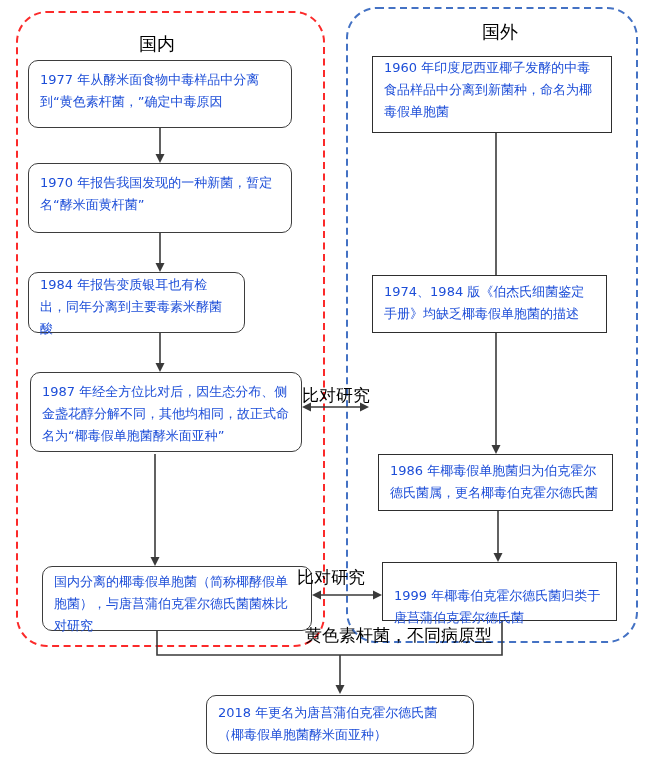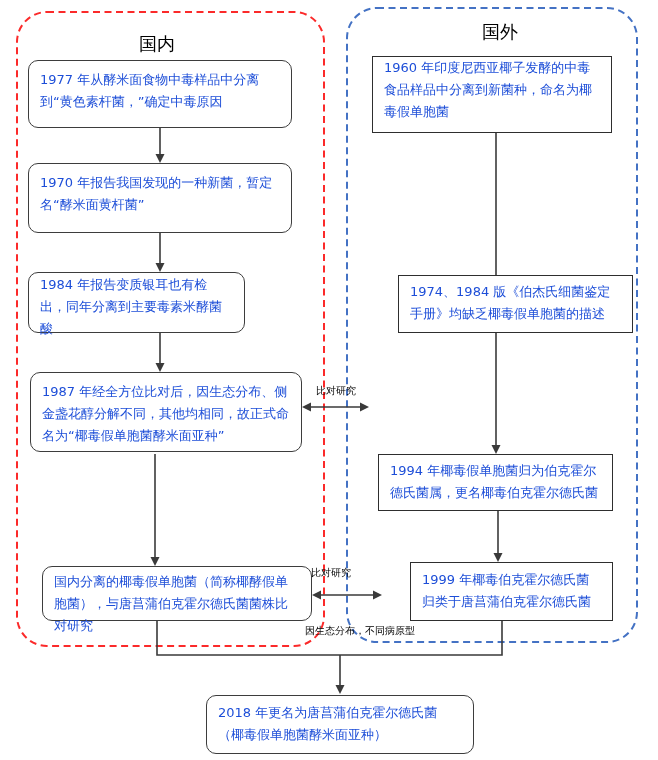--- a/index.html
+++ b/index.html
@@ -8,21 +8,21 @@
     font-family:"DejaVu Sans",sans-serif;color:#000;
   }
   .lines{position:absolute;left:0;top:0;z-index:1;}
   .box{
     position:absolute;z-index:2;box-sizing:border-box;background:#ffffff;
     border:1.4px solid #2e2e2e;font-size:13px;line-height:22px;color:#1d4ed8;
     padding:8px 11px;word-break:break-all;
   }
   .rounded{border-radius:10px;border-color:#3d3d3d;}
   .label{position:absolute;z-index:3;font-size:18px;color:#000;white-space:nowrap;}
-  .label.small{font-size:10px;}
+  .label.small{font-size:17px;}
   .center{text-align:center;}
 </style>
 </head>
 <body>
 
 <div class="canvas">
 
   <svg class="lines" width="658" height="760" viewBox="0 0 658 760">
 
     <rect x="17" y="12" width="307" height="634" rx="30" fill="none" stroke-width="2" stroke-dasharray="7 4.5" stroke="#fb2a2a"></rect>
@@ -58,26 +58,26 @@
     </g>
   </svg>
 
   <div class="label center" style="left:117px;top:32px;width:80px;">国内</div>
   <div class="label center" style="left:460px;top:20px;width:80px;">国外</div>
 
   <div class="box rounded" style="left:28px;top:60px;width:264px;height:68px;">1977 年从酵米面食物中毒样品中分离到“黄色素杆菌，”确定中毒原因</div>
   <div class="box rounded" style="left:28px;top:163px;width:264px;height:70px;">1970 年报告我国发现的一种新菌，暂定名“酵米面黄杆菌”</div>
   <div class="box rounded" style="left:28px;top:272px;width:217px;height:61px;padding-top:1px;">1984 年报告变质银耳也有检出，同年分离到主要毒素米酵菌酸</div>
   <div class="box rounded" style="left:30px;top:372px;width:272px;height:80px;">1987 年经全方位比对后，因生态分布、侧金盏花醇分解不同，其他均相同，故正式命名为“椰毒假单胞菌酵米面亚种”</div>
-  <div class="box rounded" style="left:42px;top:566px;width:270px;height:55px;padding-top:4px;">国内分离的椰毒假单胞菌（简称椰酵假单胞菌），与唐菖蒲伯克霍尔德氏菌菌株比对研究</div>
+  <div class="box rounded" style="left:42px;top:566px;width:270px;height:65px;padding-top:4px;">国内分离的椰毒假单胞菌（简称椰酵假单胞菌），与唐菖蒲伯克霍尔德氏菌菌株比对研究</div>
 
   <div class="box" style="left:372px;top:56px;width:240px;height:77px;padding-top:0;">1960 年印度尼西亚椰子发酵的中毒食品样品中分离到新菌种，命名为椰毒假单胞菌</div>
-  <div class="box" style="left:372px;top:275px;width:235px;height:58px;padding-top:5px;margin-left:26px;">1974、1984 版《伯杰氏细菌鉴定手册》均缺乏椰毒假单胞菌的描述</div>
-  <div class="box" style="left:378px;top:454px;width:235px;height:57px;padding-top:5px;">1994 年椰毒假单胞菌归为伯克霍尔德氏菌属，更名椰毒伯克霍尔德氏菌</div>
-  <div class="box" style="left:382px;top:562px;width:203px;height:59px;padding-top:6px;margin-left:28px;">1999 年椰毒伯克霍尔德氏菌归类于唐菖蒲伯克霍尔德氏菌</div>
+  <div class="box" style="left:372px;top:275px;width:235px;height:58px;padding-top:5px;">1974、1984 版《伯杰氏细菌鉴定手册》均缺乏椰毒假单胞菌的描述</div>
+  <div class="box" style="left:378px;top:454px;width:235px;height:57px;padding-top:5px;">1986 年椰毒假单胞菌归为伯克霍尔德氏菌属，更名椰毒伯克霍尔德氏菌</div>
+  <div class="box" style="left:382px;top:562px;width:235px;height:59px;padding-top:22px;">1999 年椰毒伯克霍尔德氏菌归类于唐菖蒲伯克霍尔德氏菌</div>
 
   <div class="label small center" style="left:296px;top:384px;width:80px;">比对研究</div>
   <div class="label small center" style="left:291px;top:566px;width:80px;">比对研究</div>
-  <div class="label small" style="left:305px;top:624px;">因生态分布，不同病原型</div>
+  <div class="label small" style="left:305px;top:624px;">黄色素杆菌，不同病原型</div>
 
   <div class="box rounded" style="left:206px;top:695px;width:268px;height:59px;padding-top:6px;">2018 年更名为唐菖蒲伯克霍尔德氏菌（椰毒假单胞菌酵米面亚种）</div>
 
 </div>
 
 </body></html>

